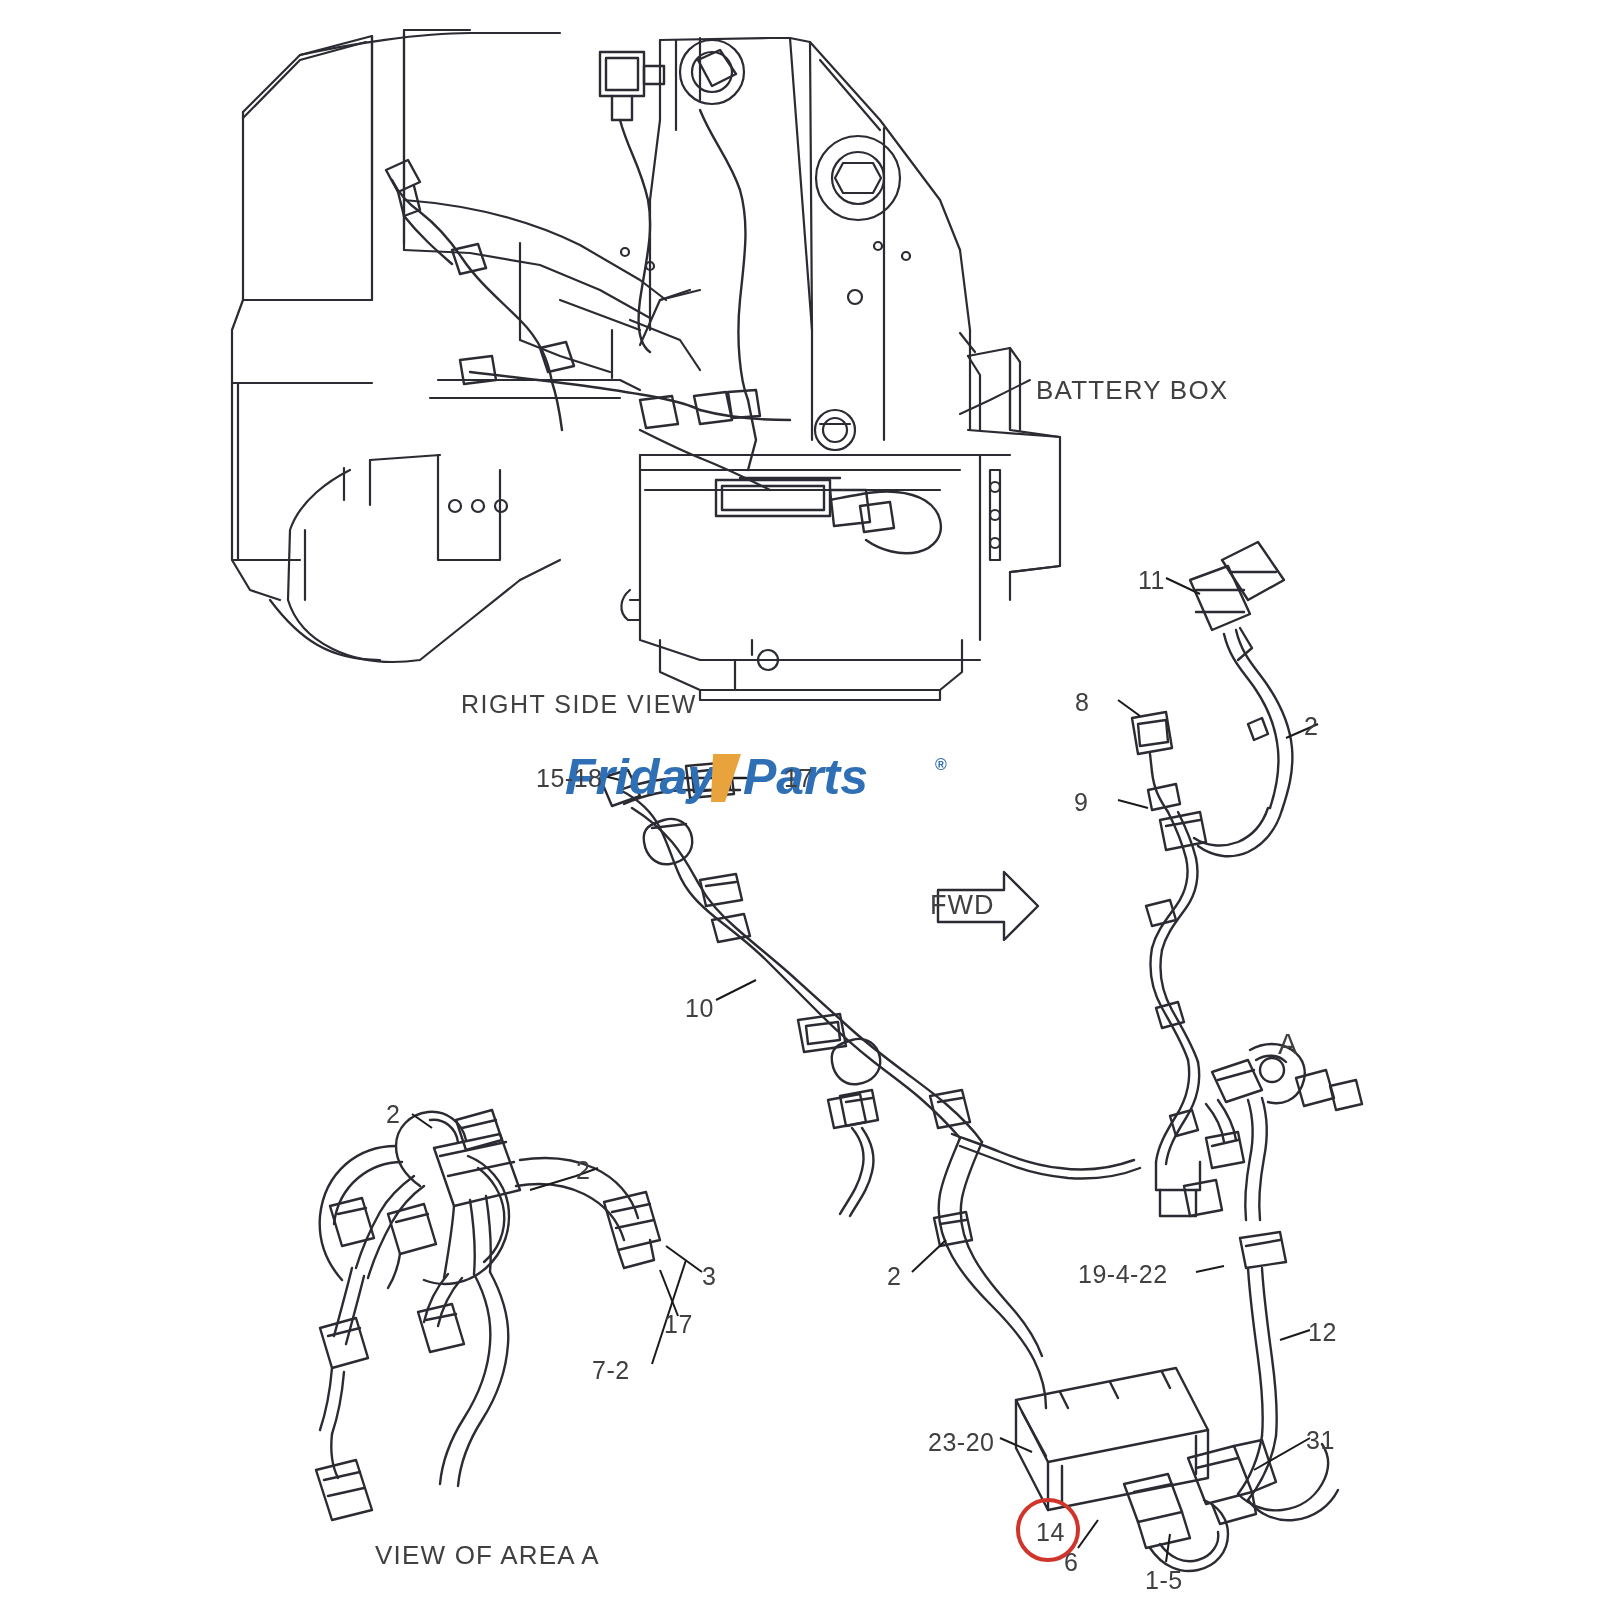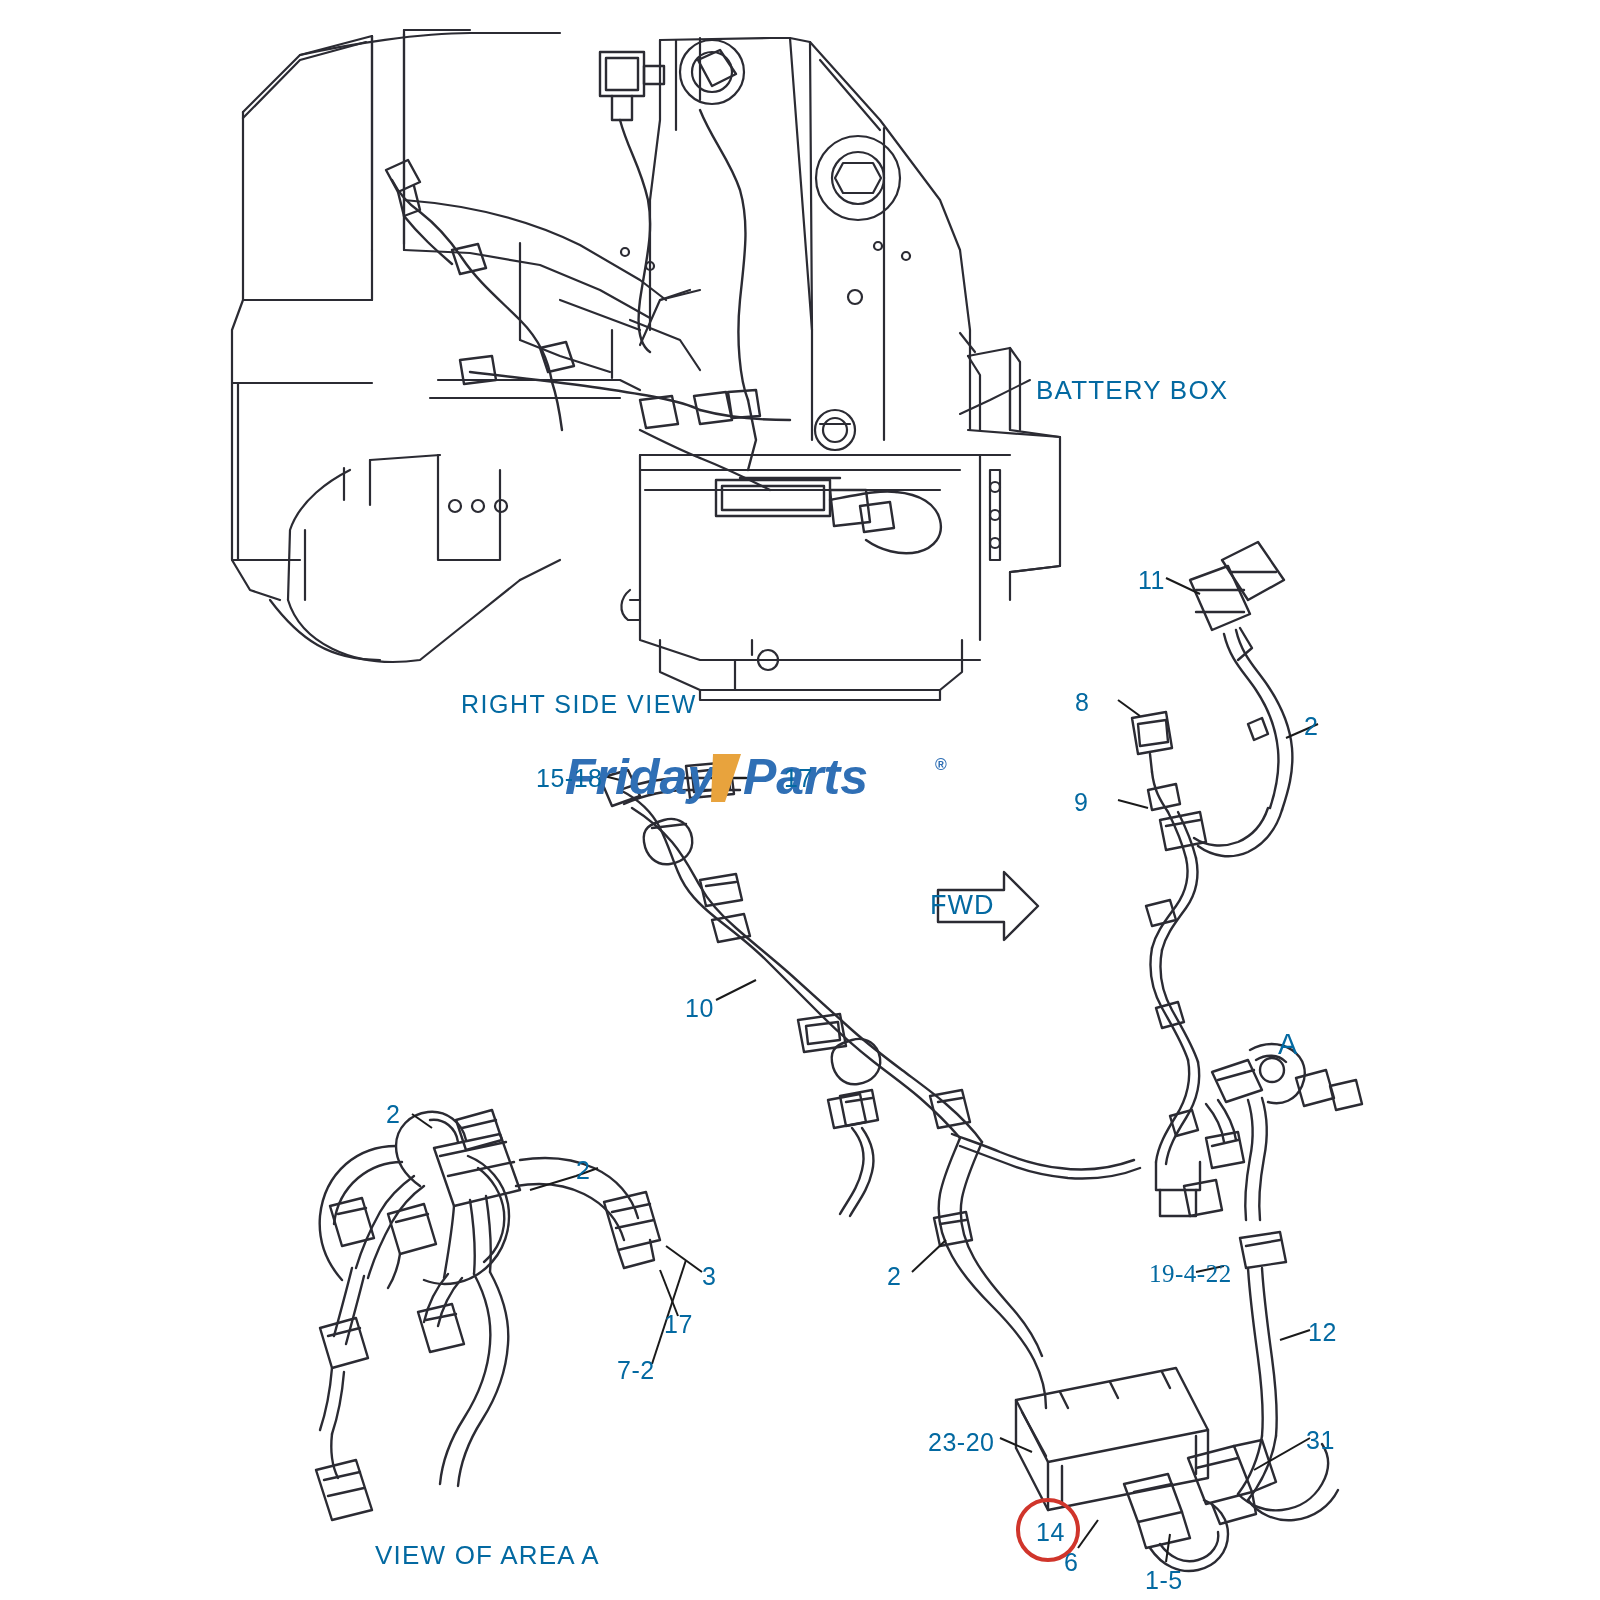--- a/index.html
+++ b/index.html
@@ -1,19 +1,19 @@
 <!DOCTYPE html>
 <html><head>
 <meta charset="utf-8">
 <style>
   html,body{margin:0;padding:0;background:#ffffff;}
   body{width:1600px;height:1600px;position:relative;overflow:hidden;
        font-family:"Liberation Sans", sans-serif;color:#1a1a1a;}
   #canvas{position:absolute;left:0;top:0;width:1600px;height:1600px;}
-  .lbl{position:absolute;font-family:"Liberation Sans", sans-serif;color:#0369a1;white-space:nowrap;}
+  .lbl{position:absolute;font-family:"Liberation Sans", sans-serif;color:#404040;white-space:nowrap;}
   .lbl.num{font-size:25px;letter-spacing:0.5px;}
   .lbl.cap{font-size:25px;letter-spacing:1.5px;}
   .lbl.capsm{font-size:26px;letter-spacing:1.2px;}
   .lbl.fwd{font-size:27px;letter-spacing:1px;}
   .lbl.aa{font-size:29px;}
   #wm{position:absolute;left:565px;top:748px;width:420px;height:60px;}
 </style>
 </head>
 <body>
 
@@ -388,21 +388,21 @@
 <div class="lbl num" style="left:1075px;top:688px;">8</div>
 <div class="lbl num" style="left:1304px;top:712px;">2</div>
 <div class="lbl num" style="left:1074px;top:788px;">9</div>
 <div class="lbl num" style="left:536px;top:764px;">15-18</div>
 <div class="lbl num" style="left:760px;top:764px;margin-left:24px;">17</div>
 <div class="lbl num" style="left:685px;top:994px;">10</div>
 <div class="lbl num" style="left:386px;top:1100px;">2</div>
 <div class="lbl num" style="left:576px;top:1156px;">2</div>
 <div class="lbl num" style="left:702px;top:1262px;">3</div>
 <div class="lbl num" style="left:887px;top:1262px;">2</div>
-<div class="lbl num" style="left:1149px;top:1260px;font-family:Liberation Serif, serif;">19-4-22</div>
+<div class="lbl num" style="left:1078px;top:1260px;">19-4-22</div>
 <div class="lbl num" style="left:664px;top:1310px;">17</div>
 <div class="lbl num" style="left:1308px;top:1318px;">12</div>
-<div class="lbl num" style="left:617px;top:1356px;">7-2</div>
+<div class="lbl num" style="left:592px;top:1356px;">7-2</div>
 <div class="lbl num" style="left:928px;top:1428px;">23-20</div>
 <div class="lbl num" style="left:1306px;top:1426px;">31</div>
 <div class="lbl num" style="left:1036px;top:1518px;">14</div>
 <div class="lbl num" style="left:1064px;top:1548px;">6</div>
 <div class="lbl num" style="left:1145px;top:1566px;">1-5</div>
 
 </body></html>

